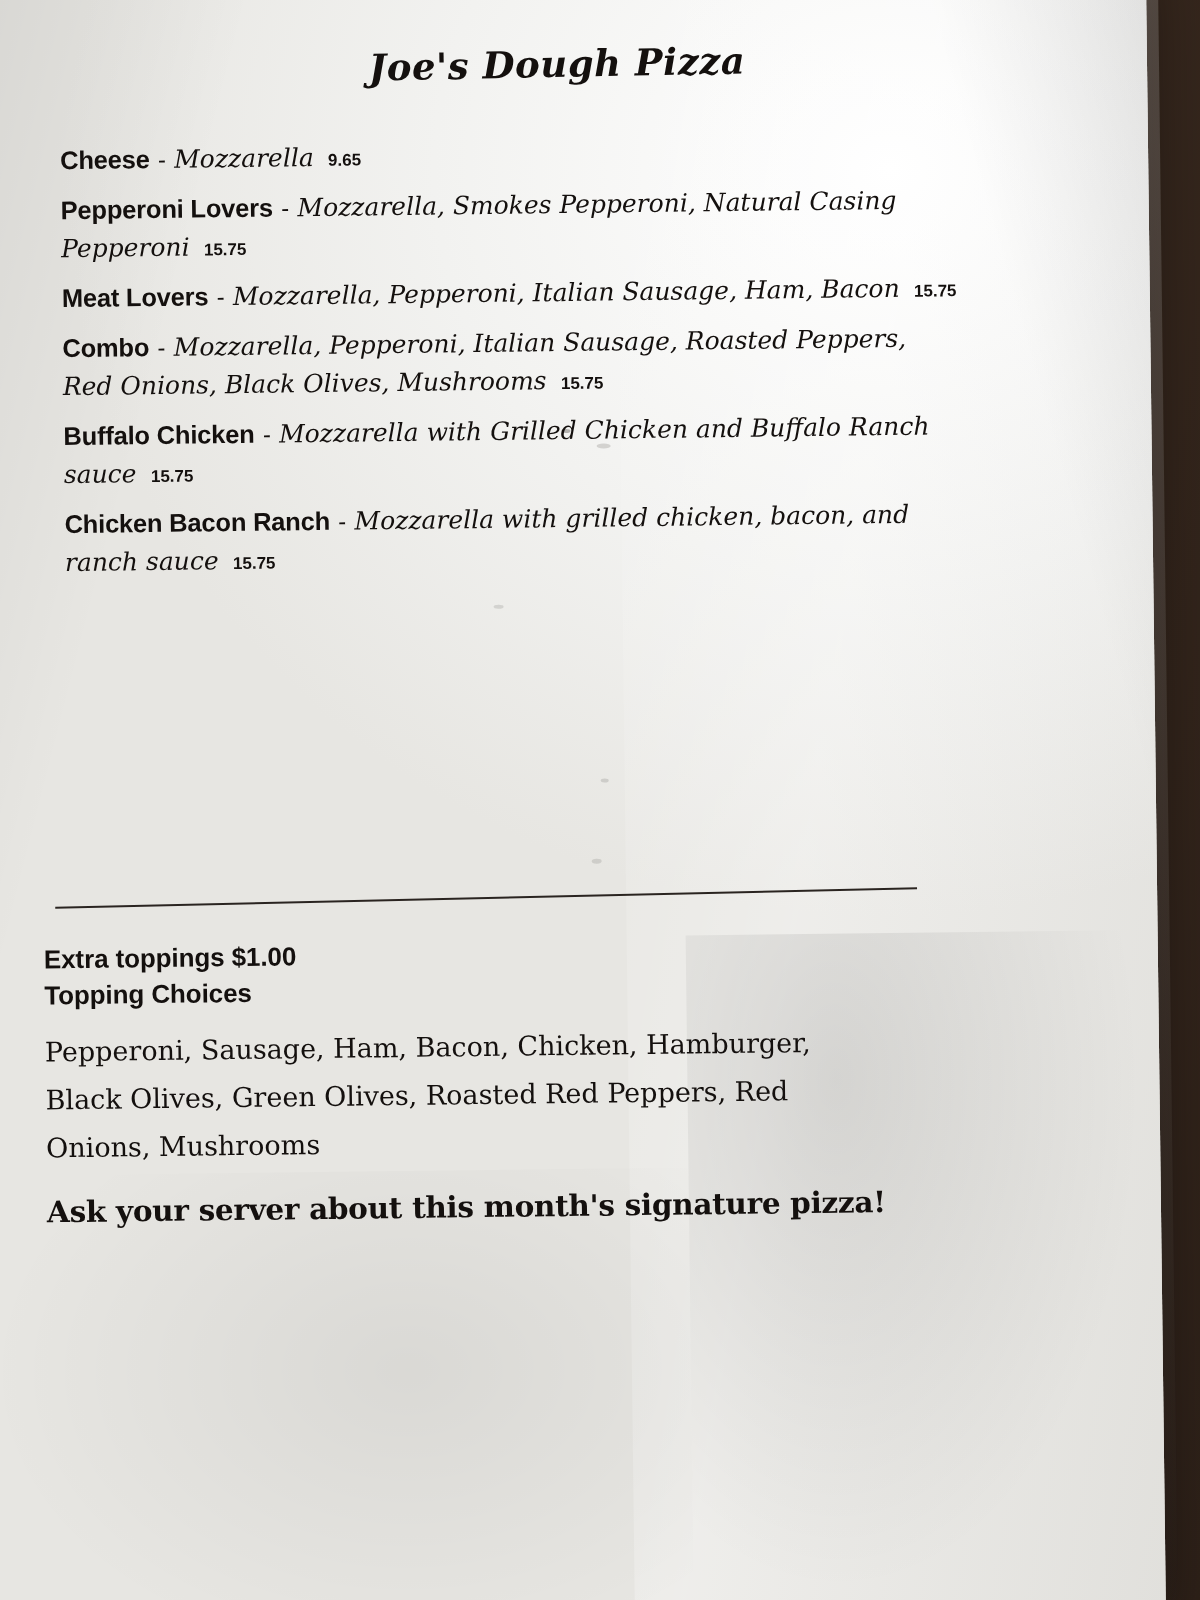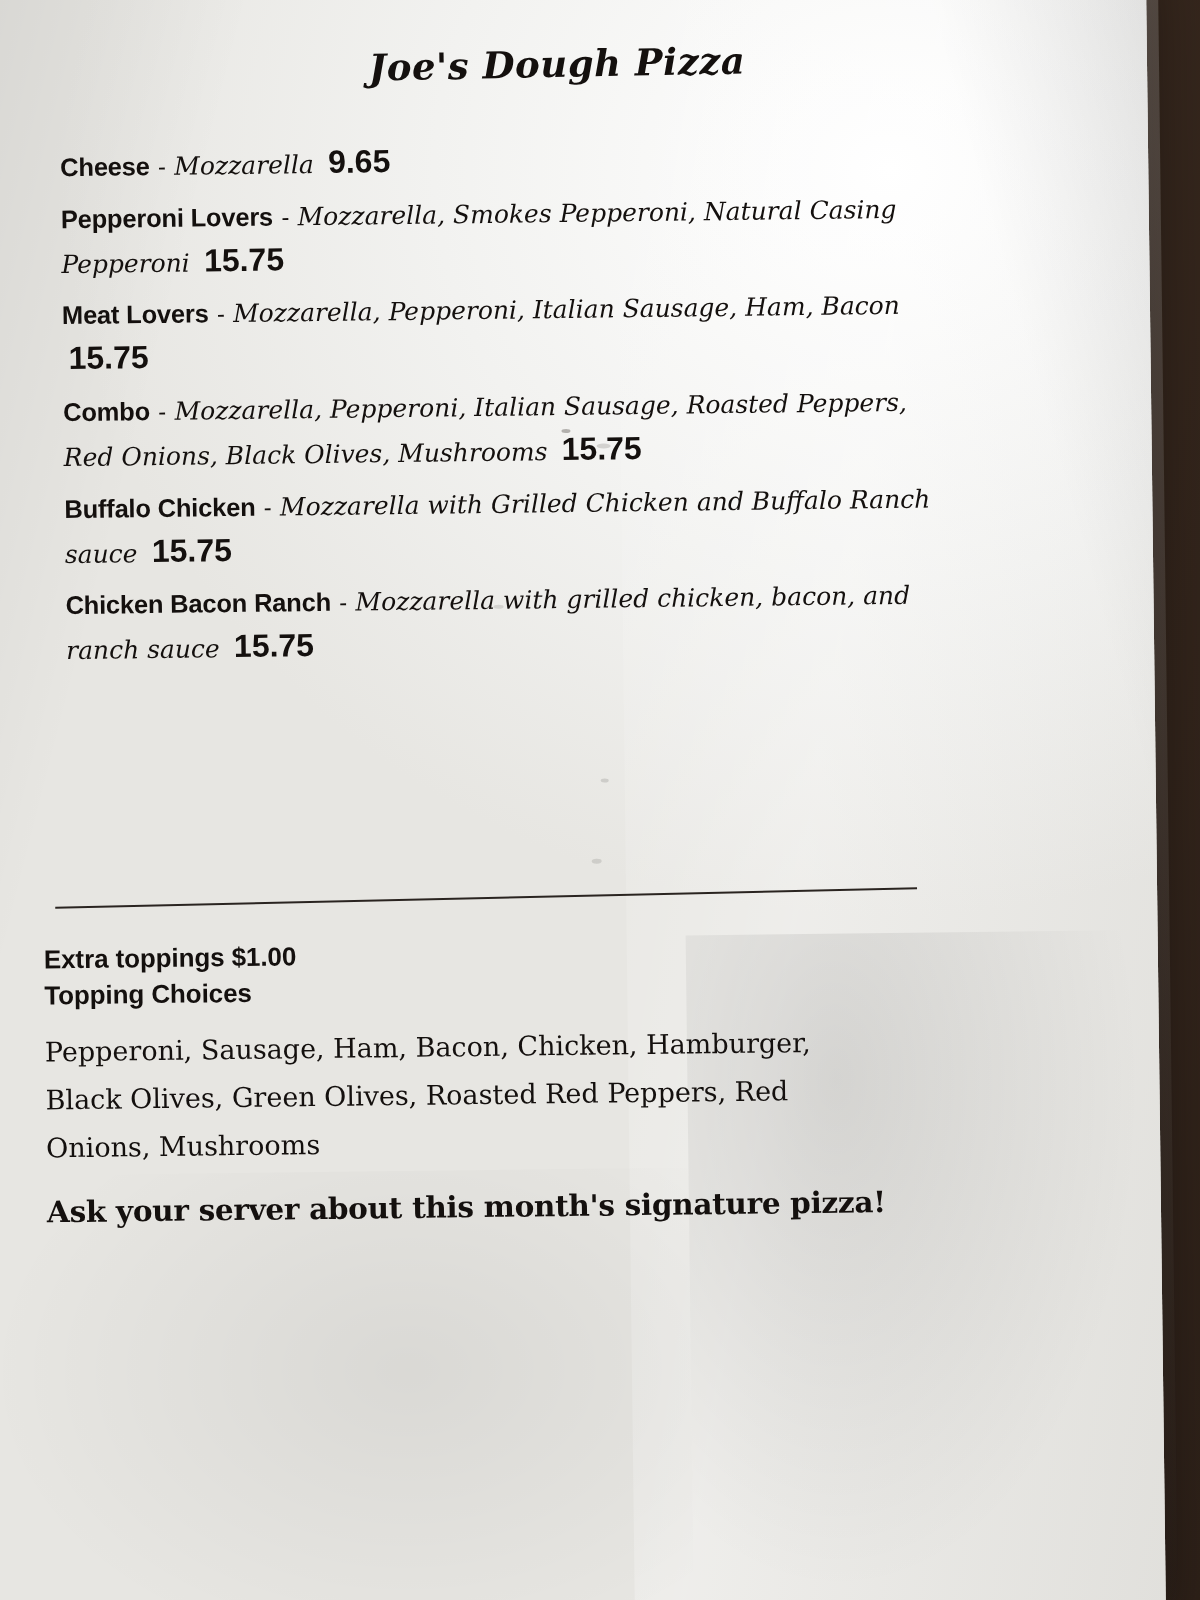--- a/index.html
+++ b/index.html
@@ -105,21 +105,21 @@
     font-size: 24px;
   }
   .menu-item .desc {
     font-family: "DejaVu Serif", serif;
     font-style: italic;
     font-size: 25px;
   }
   .menu-item .price {
     font-family: "Liberation Sans", sans-serif;
     font-weight: bold;
-    font-size: 32px;
+    font-size: 17px;
     margin-left: 6px;
   }
 
   hr.divider {
     position: absolute;
     left: 78px;
     top: 922px;
     width: 862px;
     height: 0;
     border: 0;

